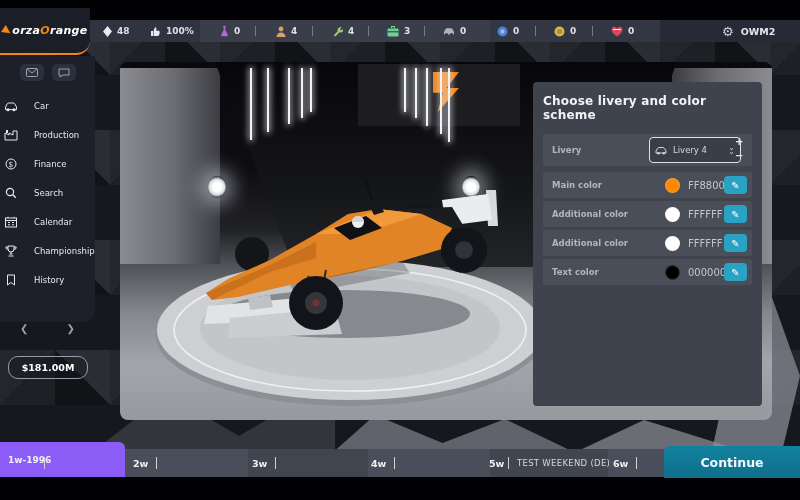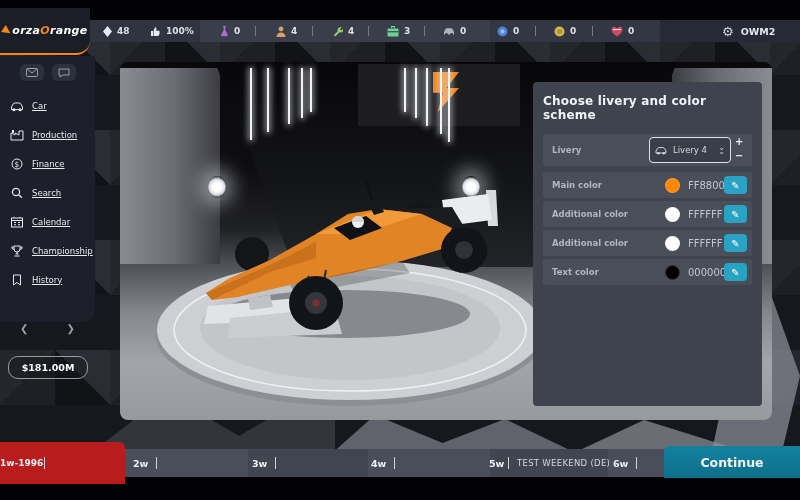--- a/index.html
+++ b/index.html
@@ -43,22 +43,22 @@
   .logo-text { font-size:11px; font-weight:bold; font-style:italic; color:#fff; letter-spacing:.3px; display:flex; align-items:center;}
   .logo-arrow { color:#f5860f; font-size:11px; transform:rotate(35deg); display:inline-block; margin-right:1px; }
   .logo-o { color:#f5860f; }
 
   
   .sidebar { position:absolute; left:0; top:56px; width:95px; height:266px; background:#1d202a;
              border-radius:0 0 12px 0; z-index:4; padding-top:8px; }
   .mailrow { display:flex; gap:8px; justify-content:center; margin-bottom:10px; }
   .mailbtn { width:24px; height:17px; background:#2c303b; border-radius:5px; display:flex;
              align-items:center; justify-content:center; color:#8d93a1; font-size:9px; }
-  .navitem { height:29px; display:flex; align-items:center; gap:8px; padding-left:10px;
-             color:#e6e8ee; font-size:8.5px; cursor:pointer;text-decoration:underline; }
+  .navitem { height:29px; display:flex; align-items:center; gap:16px; padding-left:4px;
+             color:#e6e8ee; font-size:8.5px; cursor:pointer; }
   .navitem svg { flex:0 0 auto; }
   .sb-arrows { position:absolute; left:0; top:323px; width:95px; display:flex; justify-content:space-between;
                padding:0 20px; color:#9aa0ae; font-size:10px; font-weight:bold; z-index:4;}
   .money { position:absolute; left:8px; top:356px; width:80px; height:23px; border:1px solid #969ca8;
            border-radius:10px; display:flex; align-items:center; justify-content:center;
            color:#fff; font-size:9.5px; font-weight:bold; z-index:4; background:rgba(20,22,28,.35); }
 
   
   .viewport { position:absolute; left:120px; top:62px; width:652px; height:358px; border-radius:8px;
               overflow:hidden; background:linear-gradient(#0a0a0d 0%,#0e0e12 30%,#212226 47%,#515358 57%,#85878c 70%,#a3a5aa 84%,#97999e 100%); z-index:3; }
@@ -80,38 +80,38 @@
 
   
   .panel { position:absolute; left:413px; top:20px; width:229px; height:324px; background:#3f434d;
            border-radius:4px; padding:12px 10px 0 10px; }
   .panel-title { color:#f2f3f7; font-size:12px; font-weight:bold; margin-bottom:12px; letter-spacing:.2px;}
   .prow { position:relative; width:209px; background:#4a4e59; border-radius:2px; margin-bottom:3px;
           display:flex; align-items:center; }
   .prow-livery { height:32px; margin-bottom:6px; }
   .prow-color { height:26px; }
   .plabel { color:#b2b6c1; font-size:8.5px; padding-left:9px; flex:1;font-weight:bold; }
-  .dropdown { position:absolute; left:106px; top:3px; width:82px; height:26px; border:1px solid #dfe1e8;
+  .dropdown { position:absolute; left:106px; top:3px; width:92px; height:26px; border:1px solid #dfe1e8;
               border-radius:4px; background:#3a3e49; display:flex; align-items:center; gap:5px; padding:0 5px;
               color:#d6d8df; font-size:8.5px; }
   .dd-chev { margin-left:auto; color:#cdd0d8; font-size:8px; letter-spacing:0; line-height:.55; display:flex; flex-direction:column; align-items:center;}
   .plusminus { position:absolute; left:192px; top:1px; display:flex; flex-direction:column; align-items:center;
                color:#eceef3; font-size:10px; font-weight:bold; line-height:14px; }
   .swatch { width:15px; height:15px; border-radius:50%; border:1px solid rgba(255,255,255,.18); margin-right:8px; }
   .hexval { width:36px; color:#c3c6cf; font-size:10px; }
   .editbtn { width:23px; height:18px; background:#2aa2c3; border-radius:4px; margin-right:5px;
              display:flex; align-items:center; justify-content:center; color:#fff; font-size:10px; cursor:pointer; }
 
   
   .timeline { position:absolute; left:0; top:449px; width:800px; height:28px; background:#41454f; z-index:4; }
   .tseg { position:absolute; top:0; height:28px; }
   .tseg.alt { background:#4a4e5a; }
-  .current-week { position:absolute; left:0; top:-7px; width:125px; height:42px; background:#b91c1c;
+  .current-week { position:absolute; left:0; top:-7px; width:125px; height:35px; background:#8b5cf6;
                   border-radius:0 6px 0 0; display:flex; align-items:center; color:#f0f2f6;
-                  font-size:9px; font-weight:bold; }
+                  font-size:9px; font-weight:bold; padding-left:8px; }
   .wk { position:absolute; top:0; height:28px; display:flex; align-items:center; color:#eef0f5;
         font-size:9.5px; font-weight:bold; }
   .tick { position:absolute; top:8px; width:1px; height:12px; background:#cfd3dc; }
   .tl-event { position:absolute; top:0; height:28px; display:flex; align-items:center;
               color:#d3d6de; font-size:8.5px; letter-spacing:.3px; }
   .continue { position:absolute; left:664px; top:446px; width:136px; height:32px; z-index:5;
               background:linear-gradient(#13829f,#0e6f8b); border-radius:6px 0 0 0; border:none;
               color:#f2fafd; font-size:12.5px; font-weight:bold; cursor:pointer;
               display:flex; align-items:center; justify-content:center; font-family:inherit; }
 </style>

